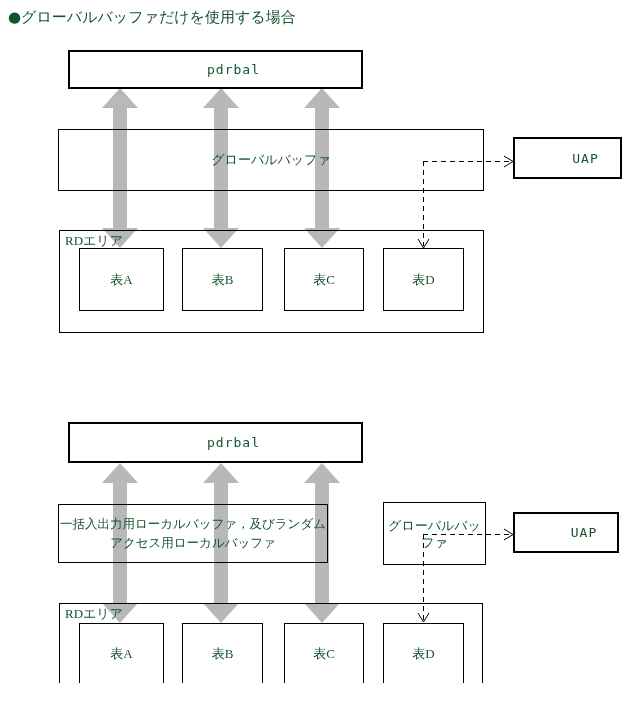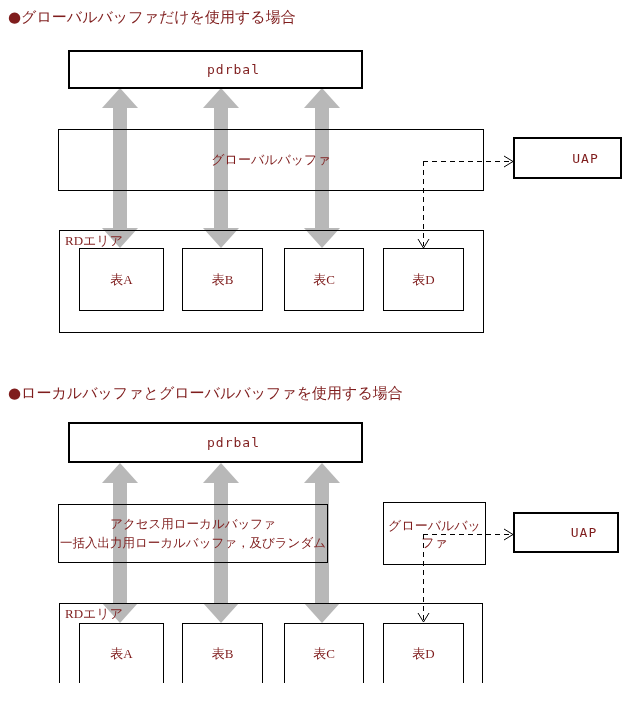--- a/index.html
+++ b/index.html
@@ -1,18 +1,18 @@
 <!DOCTYPE html>
 <html><head>
 <meta charset="utf-8">
 <style>
   html,body { margin:0; padding:0; background:#fff; }
   #stage {
     position:relative; width:628px; height:683px; background:#fff;
-    font-family:"DejaVu Sans", sans-serif; color:#7f1d1d; overflow:hidden;
+    font-family:"DejaVu Sans", sans-serif; color:#14532d; overflow:hidden;
   }
   .title {
     position:absolute; font-size:15px; white-space:nowrap; letter-spacing:0;
   }
   .box {
     position:absolute; box-sizing:border-box; border:1px solid #000;
     background:transparent; display:flex; align-items:center; justify-content:center;
     font-size:13px; text-align:center; z-index:2;font-family:Liberation Serif, serif;
   }
   .thick { border-width:2px;padding-left:36px; }
@@ -91,30 +91,29 @@
       <span>表B</span>
     </div>
     <div class="box" style="left:224px; top:17px; width:80px; height:63px;">
       <span>表C</span>
     </div>
     <div class="box" style="left:323px; top:17px; width:81px; height:63px;">
       <span>表D</span>
     </div>
   </div>
 
-  <div class="title" style="left:8px; top:384px;">●ローカルバッファとグローバルバッファを使用する場合</div>
 
   <div class="box thick mono" style="left:68px; top:422px; width:295px; height:41px;">
     <span>pdrbal</span>
   </div>
 
   <div class="box two-line" style="left:58px; top:504px; width:270px; height:59px;">
     <div>
+      <div>一括入出力用ローカルバッファ，及びランダム</div>
       <div>アクセス用ローカルバッファ</div>
-      <div>一括入出力用ローカルバッファ，及びランダム</div>
     </div>
   </div>
 
   <div class="box wrapbox" style="left:383px; top:502px; width:103px; height:63px;">
     <span>グローバルバッファ</span>
   </div>
 
   <div class="box thick mono" style="left:513px; top:512px; width:106px; height:41px;">
     <span>UAP</span>
   </div>

